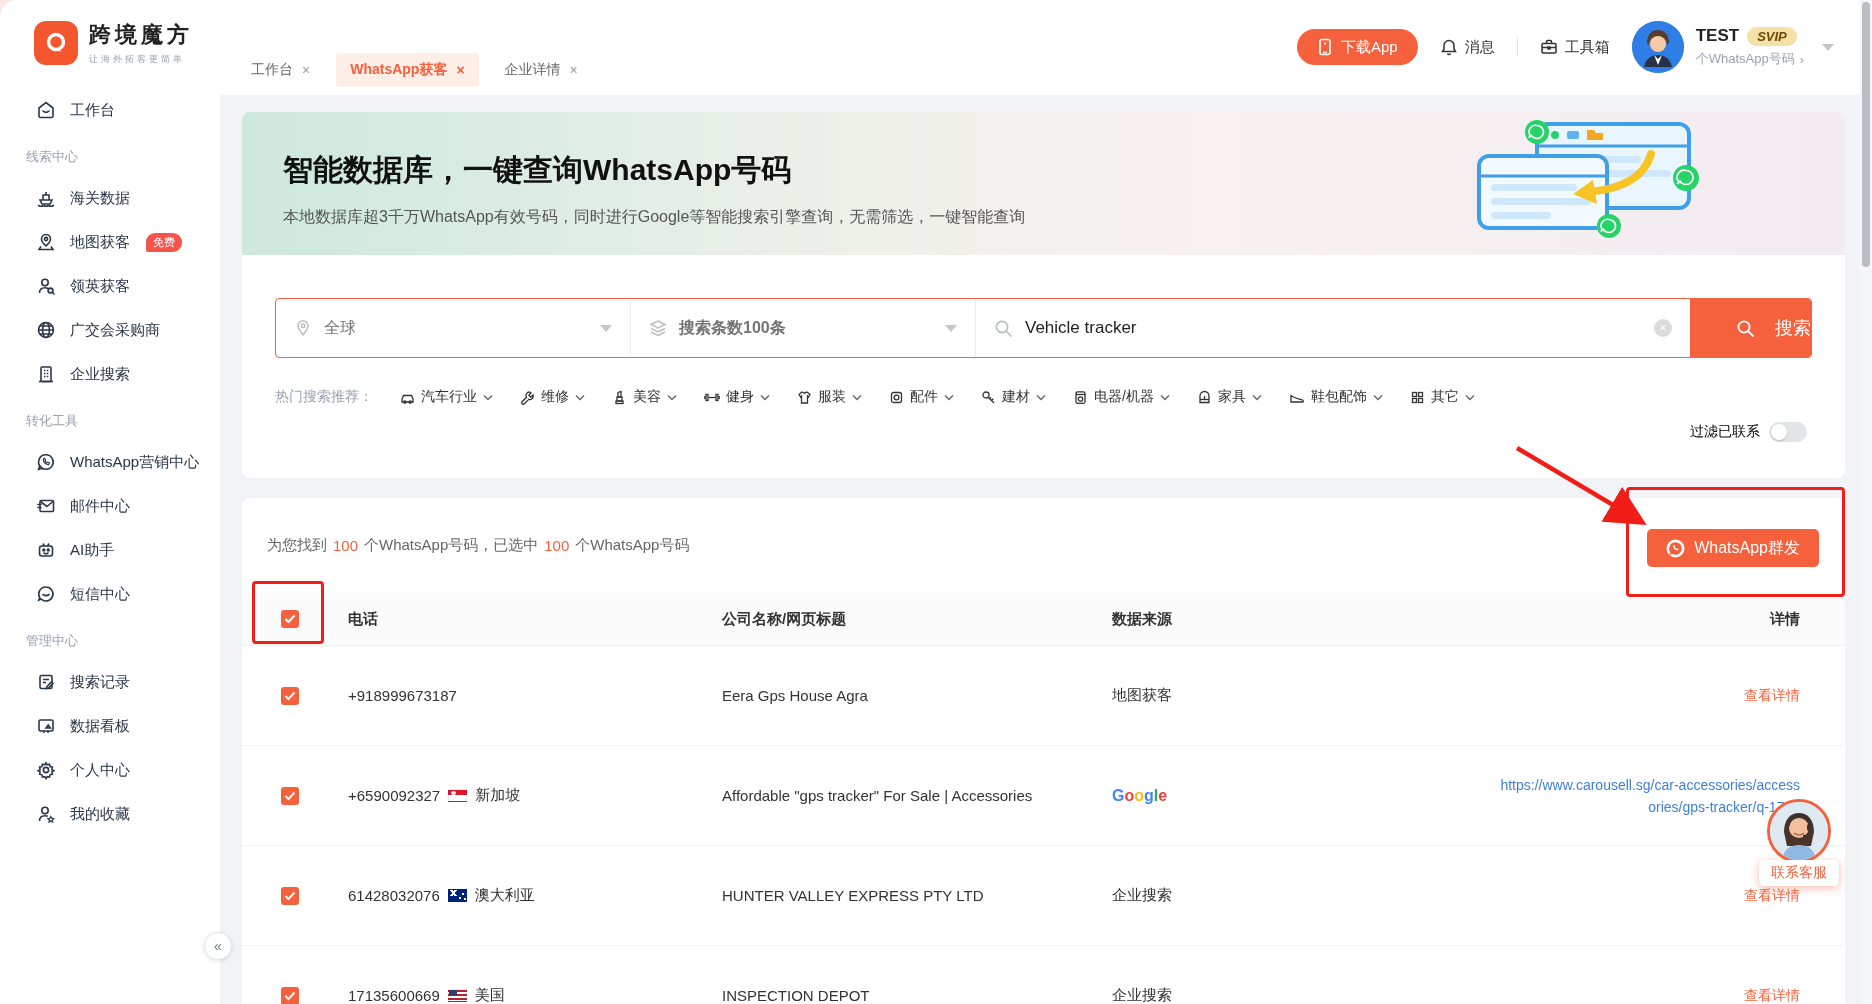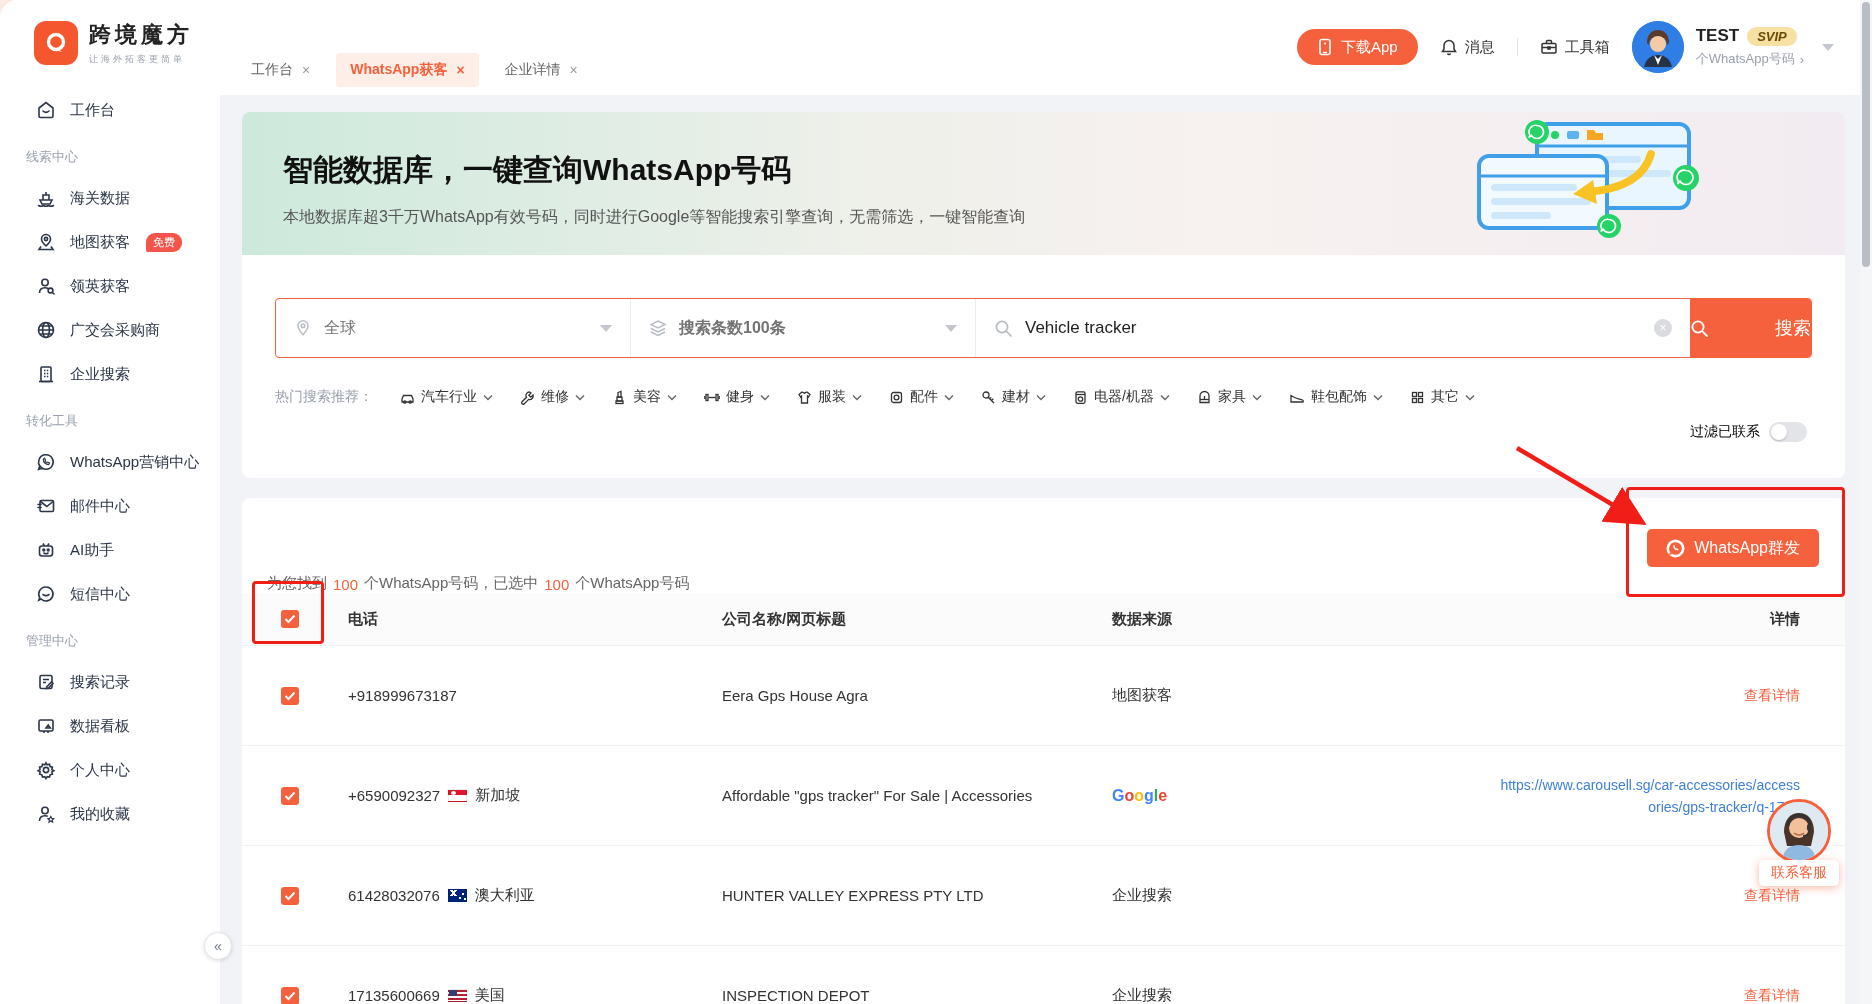--- a/index.html
+++ b/index.html
@@ -51,32 +51,32 @@
   .banner-illu { position:absolute; right:145px; top:8px; }
 
   .search-bar { display:flex; margin:43px 33px 0 33px; height:60px; border:1px solid #F4613C; border-radius:4px; background:#fff; }
   .sfield { display:flex; align-items:center; gap:12px; padding:0 18px; border-right:1px solid #ececec; cursor:pointer; color:#737373; font-size:16px; }
   .sfield .grow { flex:1; }
   .sfield-region { width:355px; }
   .sfield-count { width:345px;font-weight:bold; }
   .search-input-wrap { flex:1; display:flex; align-items:center; gap:12px; padding:0 18px; }
   .search-input { flex:1; border:none; outline:none; font-size:17px; color:#222; }
   .clear-circle { width:18px; height:18px; border-radius:50%; background:#d9dbdf; color:#fff; font-size:12px; line-height:18px; text-align:center; cursor:pointer; }
-  .search-btn { width:121px; background:#F4613C; border:none; color:#fff; font-size:18px; display:flex; align-items:center; justify-content:space-between; gap:20px; cursor:pointer; border-radius:0 3px 3px 0; }
+  .search-btn { width:121px; background:#F4613C; border:none; color:#fff; font-size:18px; display:flex; align-items:center; justify-content:flex-end; gap:20px; cursor:pointer; border-radius:0 3px 3px 0; }
 
   .hot-row { display:flex; align-items:center; gap:27px; margin:30px 0 0 33px; font-size:14px; color:#333; flex-wrap:nowrap; }
   .hot-label { color:#9aa1ad; }
   .hot-item { display:flex; align-items:center; gap:6px; cursor:pointer; white-space:nowrap; }
   .chev { width:10px; height:7px; }
   .toggle-row { display:flex; justify-content:flex-end; align-items:center; gap:9px; margin:16px 38px 0 0; font-size:14px; color:#000000; }
   .toggle { width:38px; height:20px; border-radius:10px; background:#e2e4e8; position:relative; cursor:pointer; }
   .toggle .knob { position:absolute; left:2px; top:2px; width:16px; height:16px; background:#fff; border-radius:50%; box-shadow:0 1px 2px rgba(0,0,0,.2); }
 
   .results-card { position:relative; margin-top:20px; width:1603px; height:540px; }
-  .summary-row { height:95px; display:flex; align-items:flex-end; padding-left:25px; font-size:15px; color:#666; gap:6px; }
+  .summary-row { height:95px; display:flex; align-items:center; padding-left:25px; font-size:15px; color:#666; gap:6px; }
   .count-orange { color:#F4613C; }
   .bulk-btn { position:absolute; right:26px; top:31px; display:flex; align-items:center; gap:9px; background:#F4613C; color:#fff; border:none; font-size:16px; height:38px; padding:0 19px; border-radius:5px; cursor:pointer; }
 
   .trow { display:grid; grid-template-columns:106px 374px 390px 300px 1fr; align-items:center; padding-right:45px; }
   .thead { height:53px; background:#fbfbfc; border-bottom:1px solid #eef0f3; font-weight:bold; color:#333; font-size:15px; }
   .tbody-row { height:100px; border-bottom:1px solid #f0f2f5; font-size:15px; color:#333; }
   .cell-check { padding-left:39px; }
   .checkbox { width:18px; height:18px; background:#F4613C; border-radius:3px; display:flex; align-items:center; justify-content:center; cursor:pointer; }
   .cell-right { text-align:right; }
   .link-detail { color:#F4613C; font-size:14px; cursor:pointer; }

